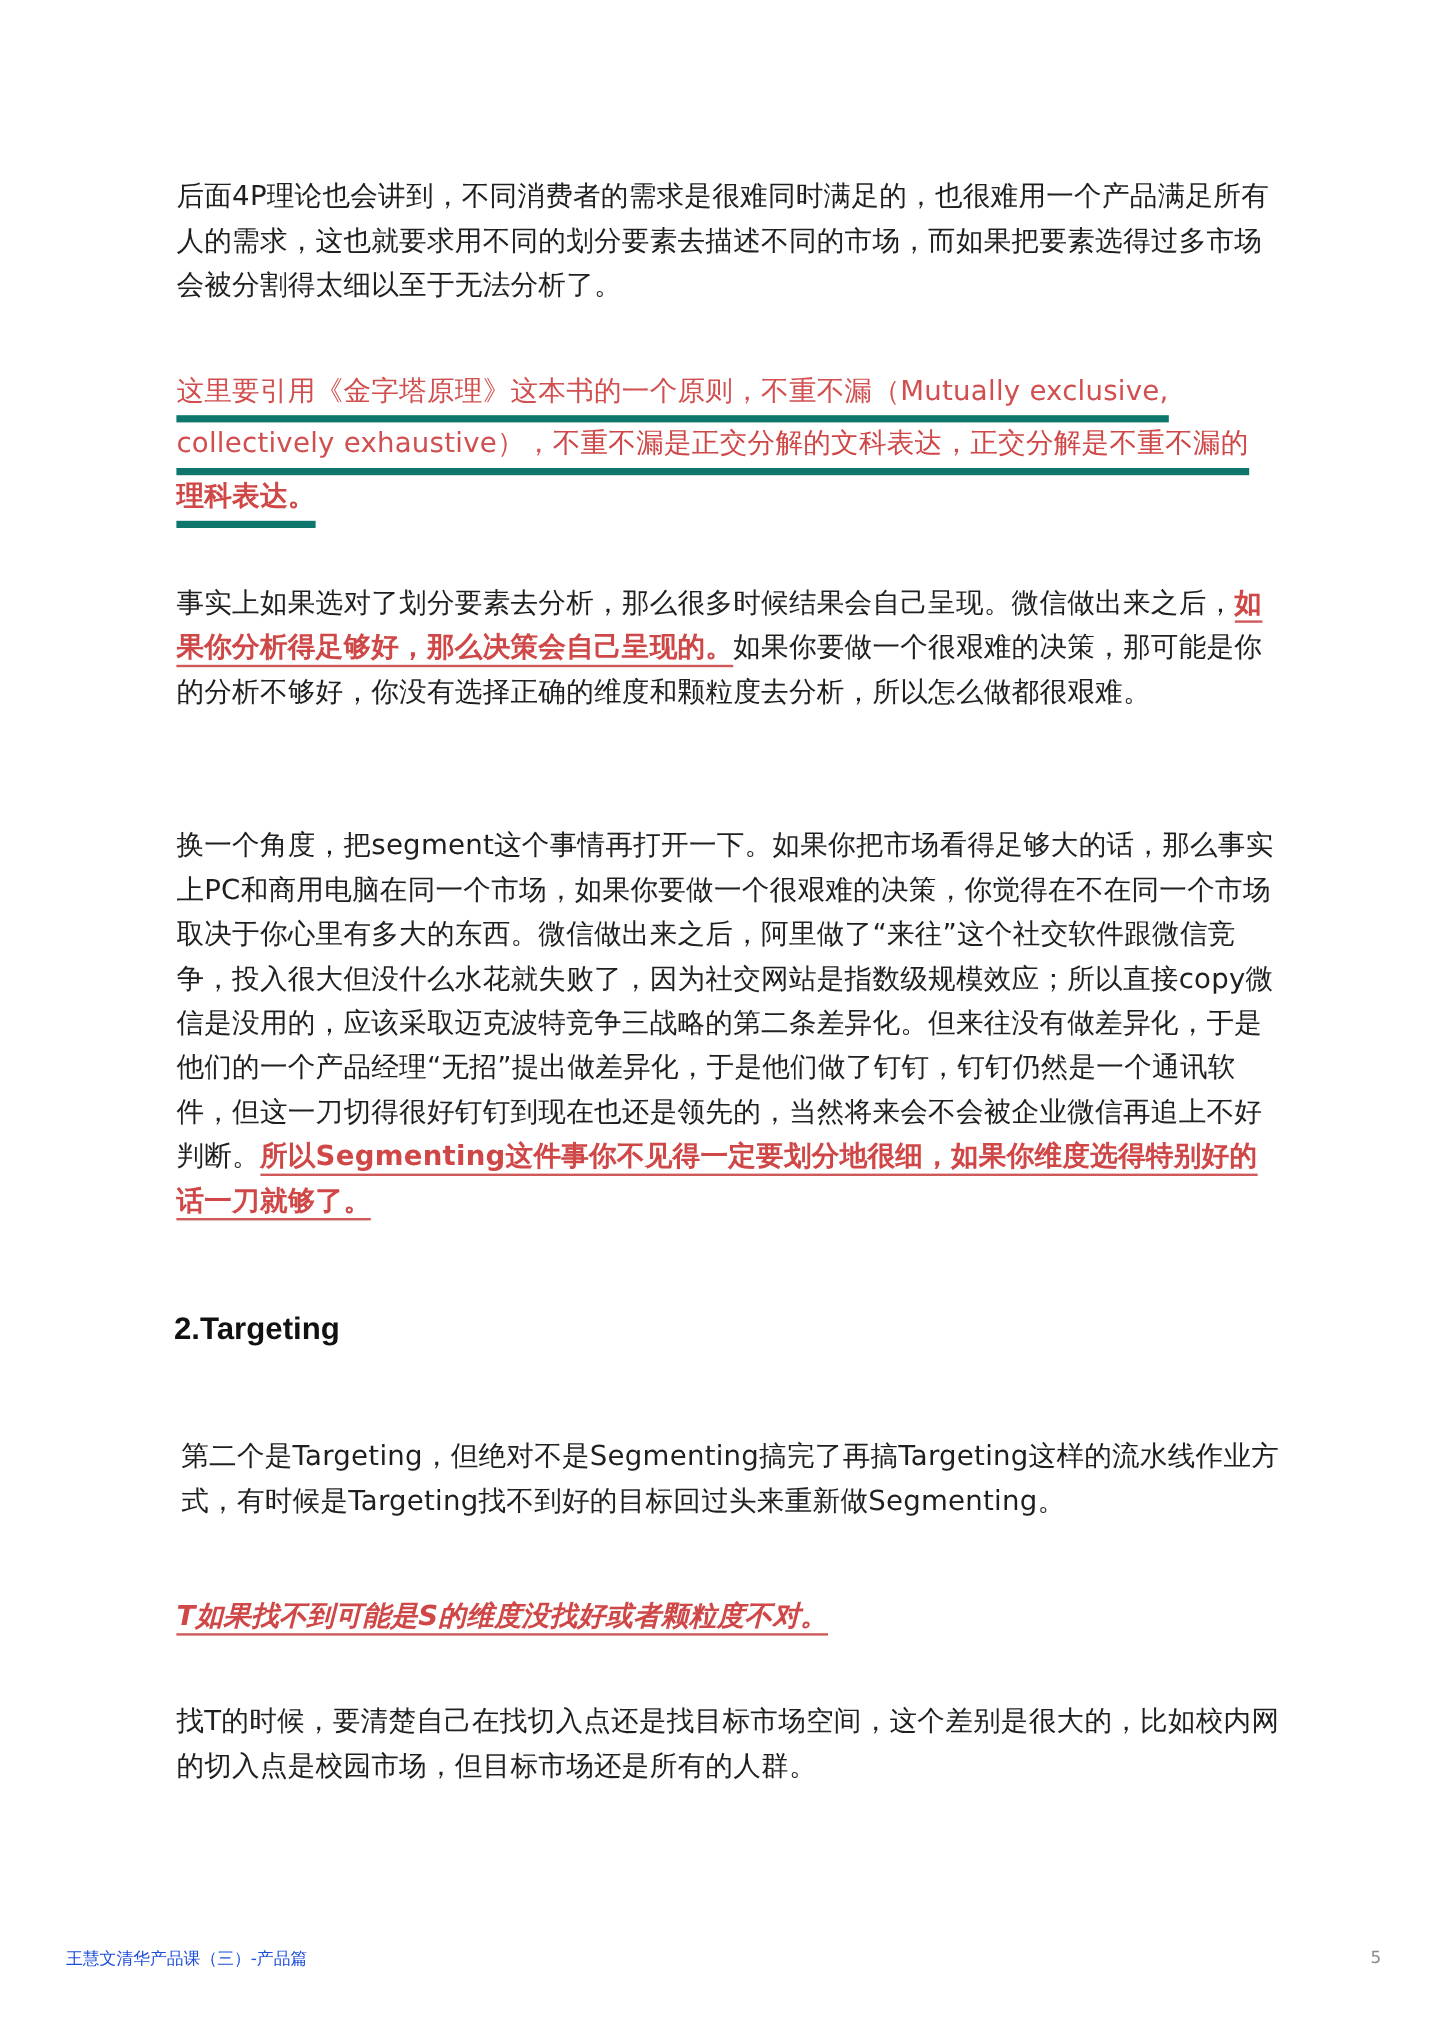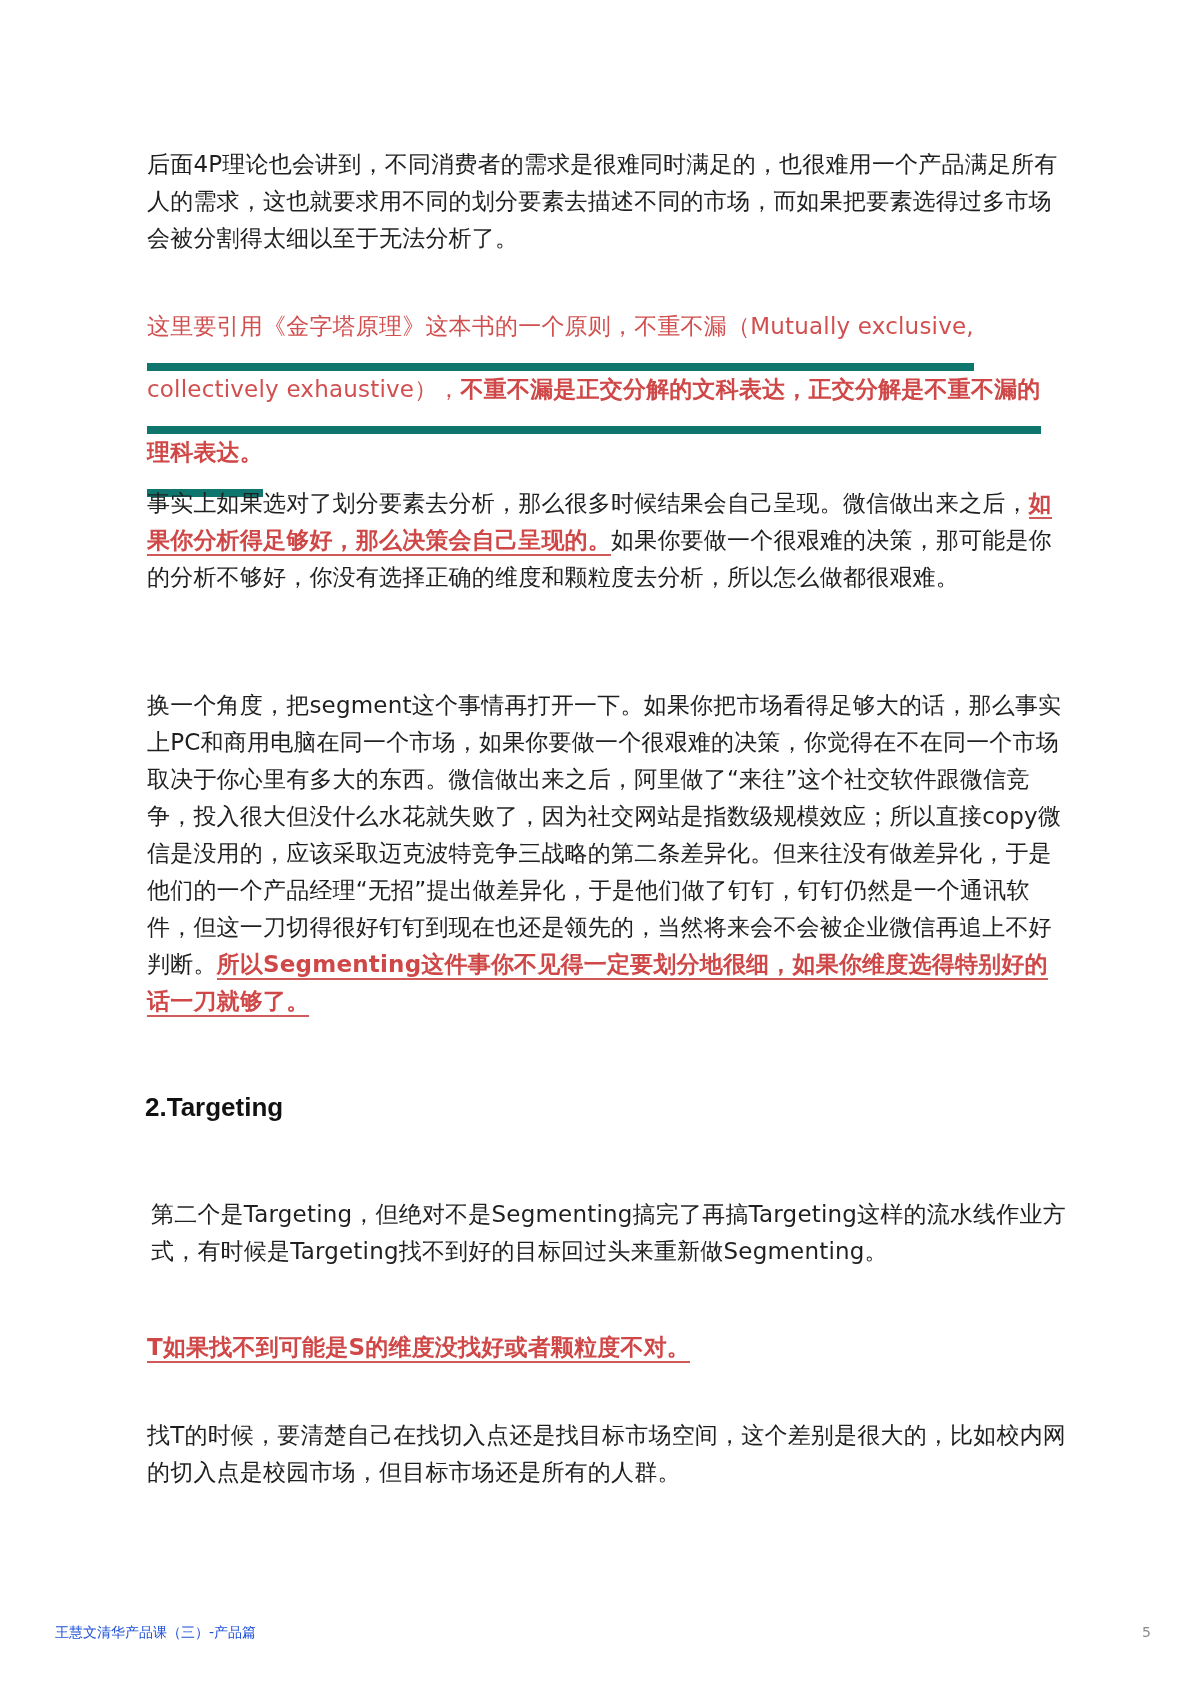--- a/index.html
+++ b/index.html
@@ -3,55 +3,55 @@
 <meta charset="utf-8">
 <style>
   html, body { margin: 0; padding: 0; background: #ffffff; }
   body { width: 1200px; height: 1698px; position: relative; overflow: hidden;
          font-family: "DejaVu Sans", "Liberation Sans", sans-serif; color: #1f1f1f; }
   .para { position: absolute; left: 147px; width: 920px; font-size: 23px; line-height: 37px; letter-spacing: 0.2px; }
   .para span { }
   .hl { color: #cf4747; font-weight: bold; border-bottom: 2px solid #d05a5a; padding-bottom: 1px; }
   .hl-light { color: #d24f4f; font-weight: normal; }
   .red-para { color: #cf4747; }
-  .red-para .line { display: block; border-bottom: 8px solid #0f766e; width: fit-content; padding-bottom: 18px; }
+  .red-para .line { display: block; border-bottom: 6px solid #0f766e; width: fit-content; padding-bottom: 1px; }
   .heading { position: absolute; left: 145px; top: 1092px; font-size: 26px; font-weight: bold; color: #111; font-family: "Liberation Sans", sans-serif; }
   .footer-title { position: absolute; left: 55px; top: 1624px; font-size: 14px; color: #1d4ed8; }
   .footer-page { position: absolute; left: 1142px; top: 1624px; font-size: 14px; color: #8a8a8a; }
 </style>
 </head>
 <body>
 
 <div>
 
   <p class="para" style="top:146px; margin:0;">
     <span>后面4P理论也会讲到，不同消费者的需求是很难同时满足的，也很难用一个产品满足所有人的需求，这也就要求用不同的划分要素去描述不同的市场，而如果把要素选得过多市场会被分割得太细以至于无法分析了。</span>
   </p>
 
   <div class="para red-para" style="top:308px;">
     <span class="line hl-light">这里要引用《金字塔原理》这本书的一个原则，不重不漏（Mutually exclusive,</span>
-    <span class="line"><span class="hl-light">collectively exhaustive），</span><span style="font-weight:bold;">不重不漏是正交分解的文科表达，正交分解是不重不漏的</span></span>
+    <span class="line"><span class="hl-light">collectively exhaustive），</span><span style="font-weight:normal;">不重不漏是正交分解的文科表达，正交分解是不重不漏的</span></span>
     <span class="line" style="font-weight:bold;">理科表达。</span>
   </div>
 
   <p class="para" style="top:485px; margin:0;">
     <span>事实上如果选对了划分要素去分析，那么很多时候结果会自己呈现。微信做出来之后，</span><span class="hl">如果你分析得足够好，那么决策会自己呈现的。</span><span>如果你要做一个很艰难的决策，那可能是你的分析不够好，你没有选择正确的维度和颗粒度去分析，所以怎么做都很艰难。</span>
   </p>
 
   <p class="para" style="top:687px; margin:0;">
     <span>换一个角度，把segment这个事情再打开一下。如果你把市场看得足够大的话，那么事实上PC和商用电脑在同一个市场，如果你要做一个很艰难的决策，你觉得在不在同一个市场取决于你心里有多大的东西。微信做出来之后，阿里做了“来往”这个社交软件跟微信竞争，投入很大但没什么水花就失败了，因为社交网站是指数级规模效应；所以直接copy微信是没用的，应该采取迈克波特竞争三战略的第二条差异化。但来往没有做差异化，于是他们的一个产品经理“无招”提出做差异化，于是他们做了钉钉，钉钉仍然是一个通讯软件，但这一刀切得很好钉钉到现在也还是领先的，当然将来会不会被企业微信再追上不好判断。</span><span class="hl">所以Segmenting这件事你不见得一定要划分地很细，如果你维度选得特别好的话一刀就够了。</span>
   </p>
 
   <h2 class="heading" style="margin:0;">2.Targeting</h2>
 
   <p class="para" style="top:1192px; margin:4px;">
     <span>第二个是Targeting，但绝对不是Segmenting搞完了再搞Targeting这样的流水线作业方式，有时候是Targeting找不到好的目标回过头来重新做Segmenting。</span>
   </p>
 
-  <p class="para" style="top:1329px; margin:0;">
+  <p class="para" style="top:1329px; margin:0;font-style:italic;">
     <span class="hl">T如果找不到可能是S的维度没找好或者颗粒度不对。</span>
   </p>
 
   <p class="para" style="top:1417px; margin:0;">
     <span>找T的时候，要清楚自己在找切入点还是找目标市场空间，这个差别是很大的，比如校内网的切入点是校园市场，但目标市场还是所有的人群。</span>
   </p>
 
   <div class="footer-title">王慧文清华产品课（三）-产品篇</div>
   <div class="footer-page">5</div>
 </div>

